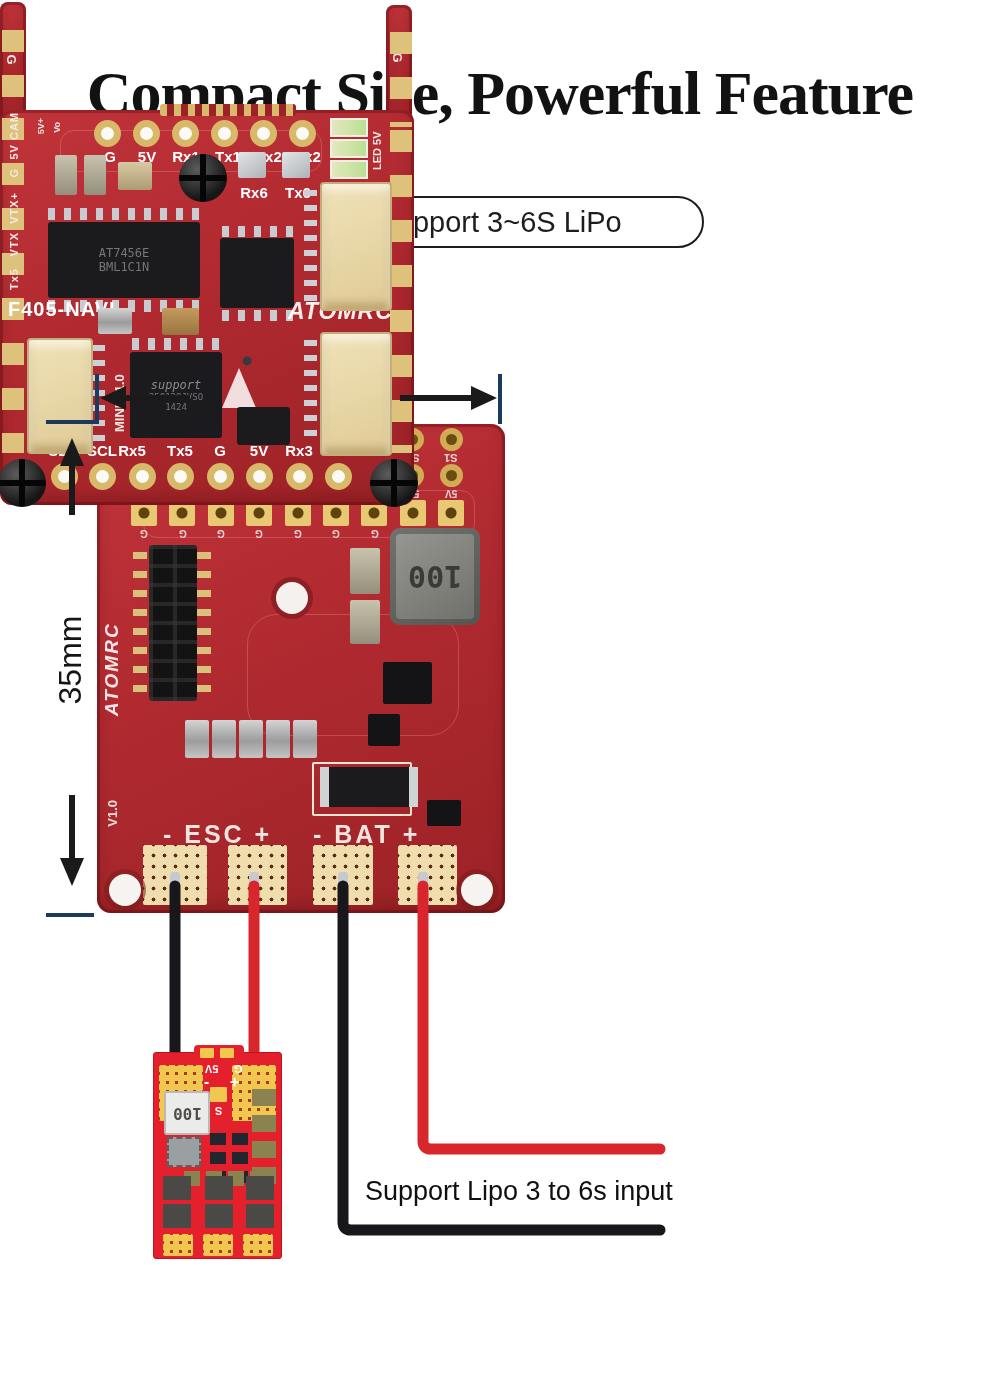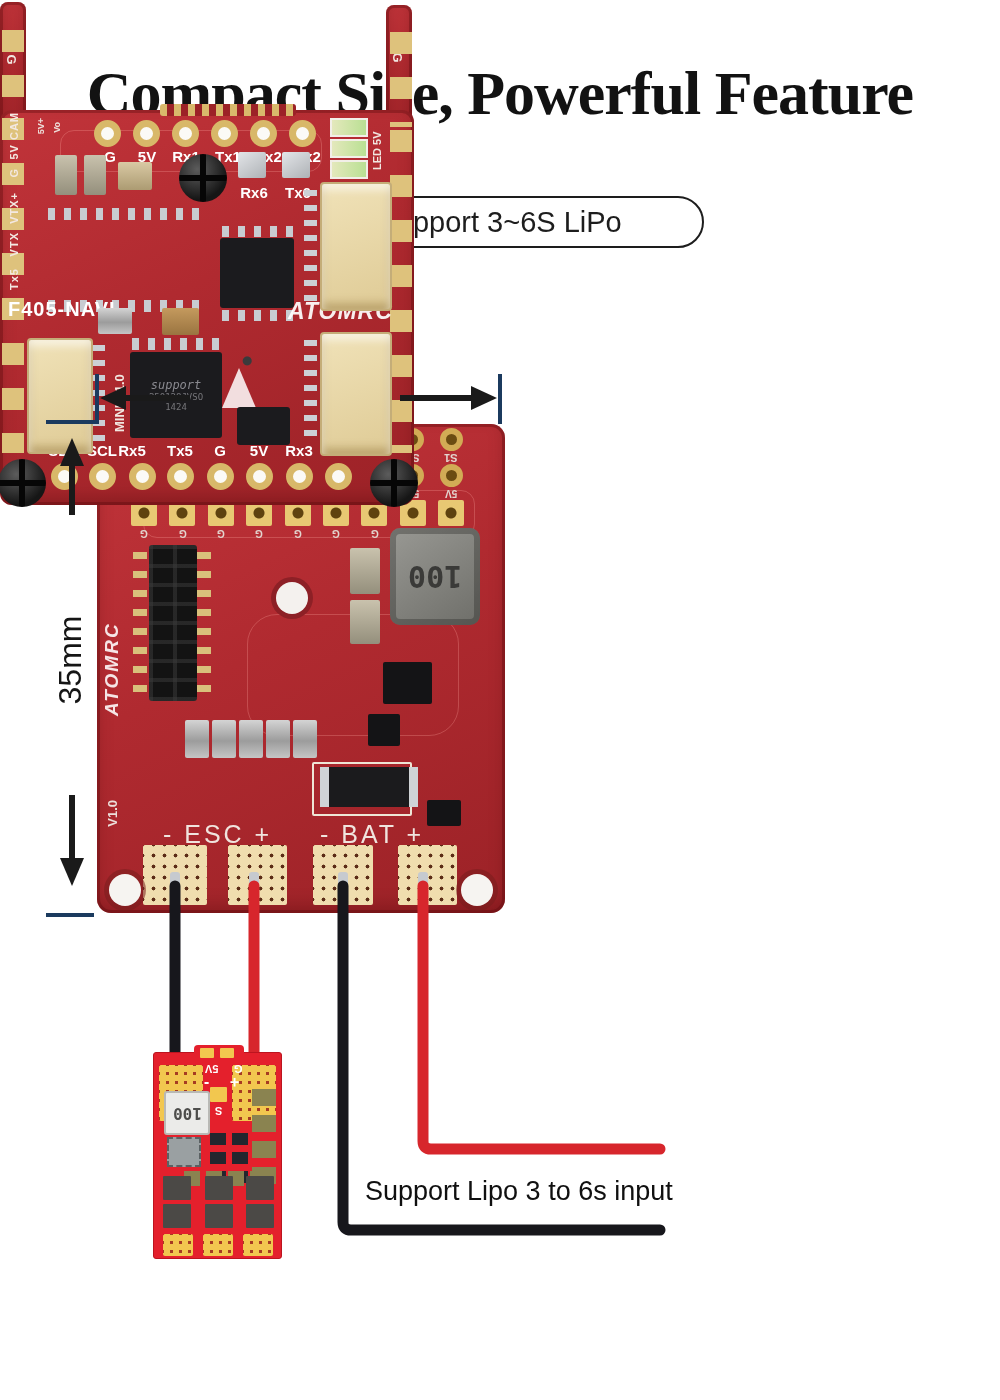--- a/index.html
+++ b/index.html
@@ -60,21 +60,21 @@
                display:flex;align-items:center;justify-content:center;}
   .lb-inductor span{font-size:30px;font-weight:bold;color:#3a3a38;font-family:"DejaVu Sans Mono",monospace;}
   .lb-cap{position:absolute;background:linear-gradient(180deg,#c9c2ad,#948f7c);border-radius:2px;}
   .lb-ic{position:absolute;background:#141416;border-radius:2px;}
   .lb-silvercap{position:absolute;width:24px;height:38px;border-radius:2px;
                 background:linear-gradient(180deg,#d4d4d4,#9c9c9c 55%,#c5c5c5);}
   .lb-bigcap-outline{position:absolute;left:215px;top:338px;width:96px;height:50px;
                      border:2px solid #efe6d6;border-radius:2px;}
   .lb-bigcap{position:absolute;left:223px;top:343px;width:80px;height:40px;background:#1b1b1d;
              border-left:9px solid #cfd3d6;border-right:9px solid #cfd3d6;}
-  .lb-power-label{position:absolute;top:396px;font-size:25px;font-weight:normal;color:#f0e4de;
+  .lb-power-label{position:absolute;top:396px;font-size:25px;font-weight:bold;color:#f0e4de;
                   letter-spacing:3px;white-space:nowrap;}
   .lb-version{left:8px;top:376px;font-size:13px;font-weight:bold;color:#ecdfda;}
   .lb-pad{position:absolute;top:421px;height:60px;background:#f0ddae;border-radius:2px;
           background-image:radial-gradient(circle,#5c2c16 1.7px, rgba(0,0,0,0) 2.2px);
           background-size:11px 11px;background-position:5px 5px;}
   .lb-cornerhole{position:absolute;width:32px;height:32px;border-radius:50%;background:#f6f4f1;
                  box-shadow:0 0 0 5px rgba(120,30,30,.55);}
 
   
   #right-board{left:538px;top:430px;width:414px;height:505px;background:none;}
@@ -259,21 +259,21 @@
     <div class="lb-silvercap" style="left:88px;top:296px;"></div>
     <div class="lb-silvercap" style="left:115px;top:296px;"></div>
     <div class="lb-silvercap" style="left:142px;top:296px;"></div>
     <div class="lb-silvercap" style="left:169px;top:296px;"></div>
     <div class="lb-silvercap" style="left:196px;top:296px;"></div>
     <div class="lb-bigcap-outline"></div>
     <div class="lb-bigcap"></div>
     <div class="lb-ic" style="left:330px;top:376px;width:34px;height:26px;"></div>
 
     <span class="lb-power-label" style="left:66px;">- ESC +</span>
-    <span class="lb-power-label" style="left:223px;">- BAT +</span>
+    <span class="lb-power-label" style="left:216px;">- BAT +</span>
     <span class="vtext lb-version">V1.0</span>
 
     <div class="lb-pad" style="left:46px;width:64px;"></div>
     <div class="lb-pad" style="left:131px;width:59px;"></div>
     <div class="lb-pad" style="left:216px;width:60px;"></div>
     <div class="lb-pad" style="left:301px;width:59px;"></div>
     <div class="lb-cornerhole" style="left:12px;top:450px;"></div>
     <div class="lb-cornerhole" style="left:364px;top:450px;"></div>
   </div>
 
@@ -345,20 +345,24 @@
     <div class="rb-uartpad" style="left:282px;top:152px;"></div>
     <span class="rb-lab" style="left:254px;top:184px;">Rx6</span>
     <span class="rb-lab" style="left:298px;top:184px;">Tx6</span>
 
     <div class="rb-led" style="left:330px;top:118px;"></div>
     <div class="rb-led" style="left:330px;top:139px;"></div>
     <div class="rb-led" style="left:330px;top:160px;"></div>
     <span class="vtext rb-ledlab">LED 5V</span>
 
     <div class="comb-silver-h" style="left:48px;top:208px;width:152px;height:12px;"></div>
+    <div class="rb-chip" style="left:48px;top:222px;width:152px;height:76px;">
+      <span style="font-size:12px;">AT7456E</span>
+      <span style="font-size:12px;">BML1C1N</span>
+    </div>
     <div class="comb-silver-h" style="left:48px;top:300px;width:152px;height:12px;"></div>
 
     <div class="comb-silver-h" style="left:222px;top:226px;width:74px;height:11px;"></div>
     <div class="rb-chip" style="left:220px;top:238px;width:74px;height:70px;"></div>
     <div class="comb-silver-h" style="left:222px;top:310px;width:74px;height:11px;"></div>
 
     <span class="rb-model">F405-NAVI</span>
     <span class="rb-brand">ATOMRC</span>
 
     <div class="lb-silvercap" style="left:98px;top:308px;width:34px;height:26px;"></div>

